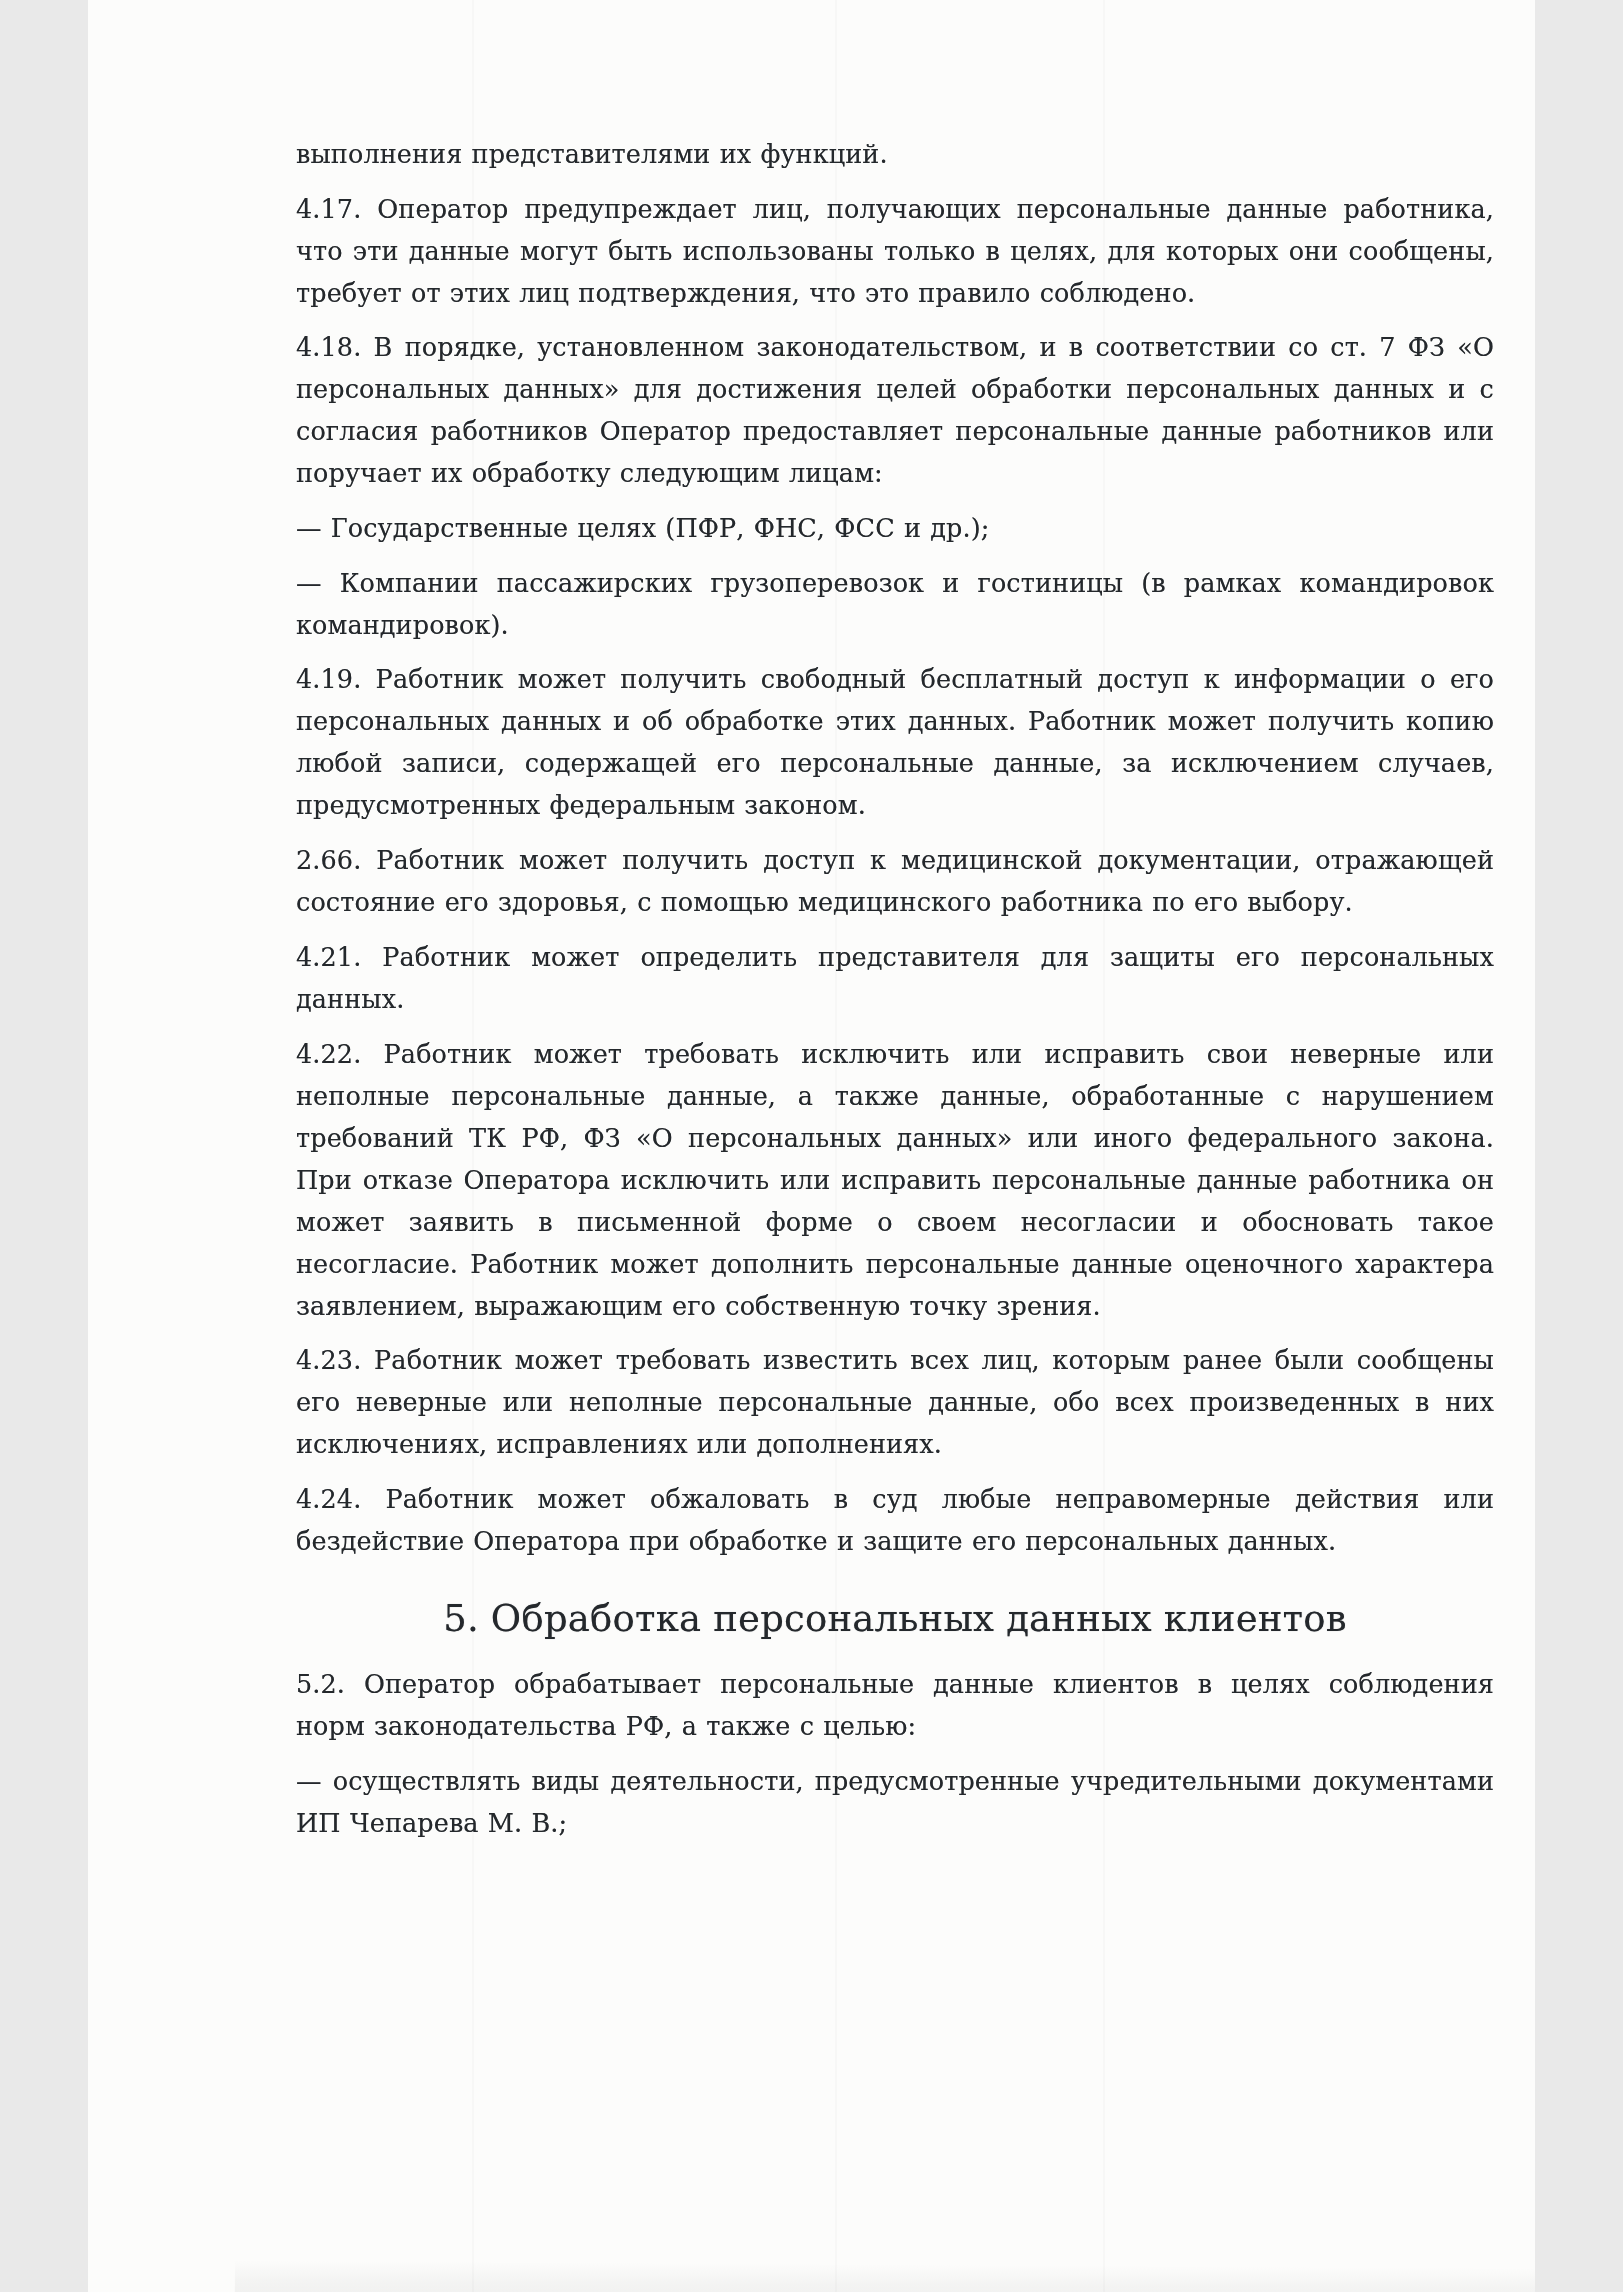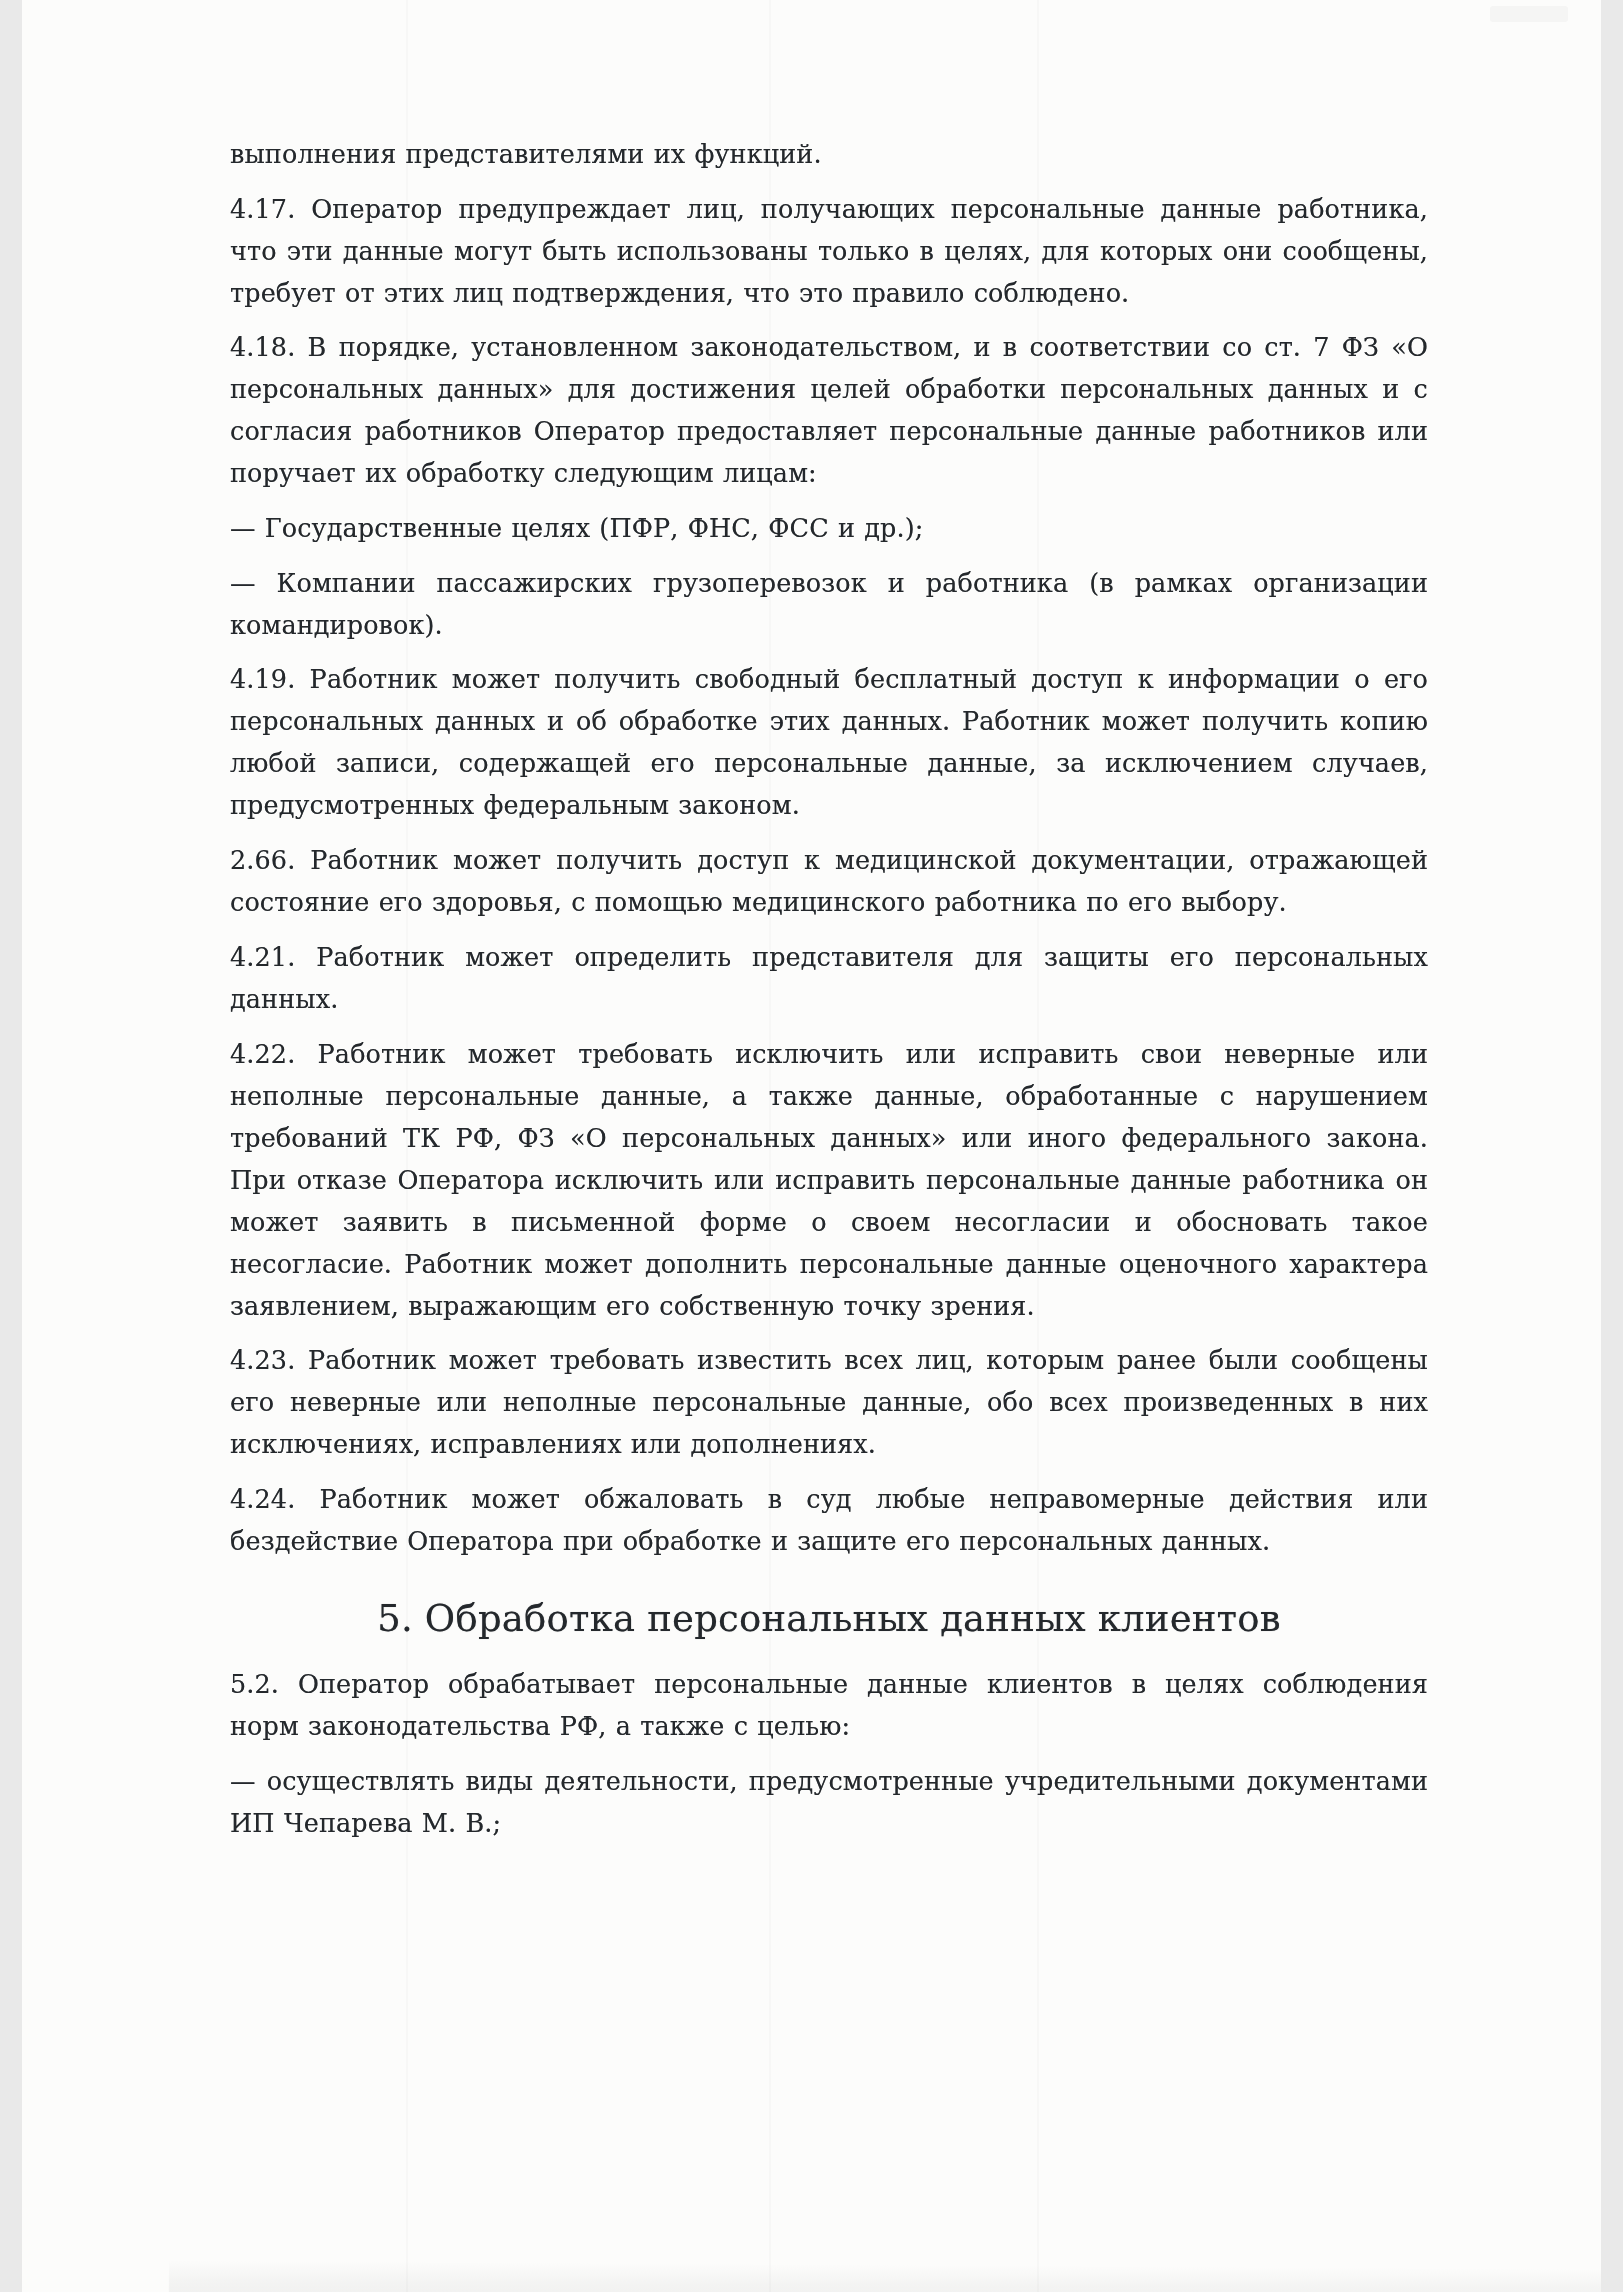--- a/index.html
+++ b/index.html
@@ -2,21 +2,21 @@
 <html lang="ru" style="--ink: #24282c; --paper: #fcfcfb;"><head>
 <meta charset="utf-8">
 <style>
   :root{
     --ink:#24282c;
     --paper:#fcfcfb;
   }
   html,body{margin:0;padding:0;background:#e9e9e9;}
   .page{
     position:relative;
-    width:1579px;height:2293px;
+    width:1447px;height:2293px;
     margin:0 auto;
     background:var(--paper);
     overflow:hidden;
     font-family:"DejaVu Serif","Liberation Serif",serif;
     color:var(--ink);
   }
   
   .streak{
     position:absolute;top:0;bottom:0;width:2px;
     background:rgba(40,45,50,0.025);
@@ -82,21 +82,21 @@
   <div class="streak s1"></div>
   <div class="streak s2"></div>
   <div class="streak s3"></div>
   <div class="top-smudge"></div>
   <div class="bottom-shadow"></div>
   <div class="doc-body">
       <p class="para">выполнения представителями их функций.</p>
       <p class="para">4.17. Оператор предупреждает лиц, получающих персональные данные работника, что эти данные могут быть использованы только в целях, для которых они сообщены, требует от этих лиц подтверждения, что это правило соблюдено.</p>
       <p class="para">4.18. В порядке, установленном законодательством, и в соответствии со ст. 7 ФЗ «О персональных данных» для достижения целей обработки персональных данных и с согласия работников Оператор предоставляет персональные данные работников или поручает их обработку следующим лицам:</p>
       <p class="para">— Государственные целях (ПФР, ФНС, ФСС и др.);</p>
-      <p class="para">— Компании пассажирских грузоперевозок и работника (в рамках организации командировок).</p>
+      <p class="para">— Компании пассажирских грузоперевозок и гостиницы (в рамках командировок командировок).</p>
       <p class="para">4.19. Работник может получить свободный бесплатный доступ к информации о его персональных данных и об обработке этих данных. Работник может получить копию любой записи, содержащей его персональные данные, за исключением случаев, предусмотренных федеральным законом.</p>
       <p class="para">2.66. Работник может получить доступ к медицинской документации, отражающей состояние его здоровья, с помощью медицинского работника по его выбору.</p>
       <p class="para">4.21. Работник может определить представителя для защиты его персональных данных.</p>
       <p class="para">4.22. Работник может требовать исключить или исправить свои неверные или неполные персональные данные, а также данные, обработанные с нарушением требований ТК РФ, ФЗ «О персональных данных» или иного федерального закона. При отказе Оператора исключить или исправить персональные данные работника он может заявить в письменной форме о своем несогласии и обосновать такое несогласие. Работник может дополнить персональные данные оценочного характера заявлением, выражающим его собственную точку зрения.</p>
       <p class="para">4.23. Работник может требовать известить всех лиц, которым ранее были сообщены его неверные или неполные персональные данные, обо всех произведенных в них исключениях, исправлениях или дополнениях.</p>
       <p class="para">4.24. Работник может обжаловать в суд любые неправомерные действия или бездействие Оператора при обработке и защите его персональных данных.</p>
       <h2 class="heading">5. Обработка персональных данных клиентов</h2>
       <p class="para">5.2. Оператор обрабатывает персональные данные клиентов в целях соблюдения норм законодательства РФ, а также с целью:</p>
       <p class="para">— осуществлять виды деятельности, предусмотренные учредительными документами ИП Чепарева М. В.;</p>
     </div>

